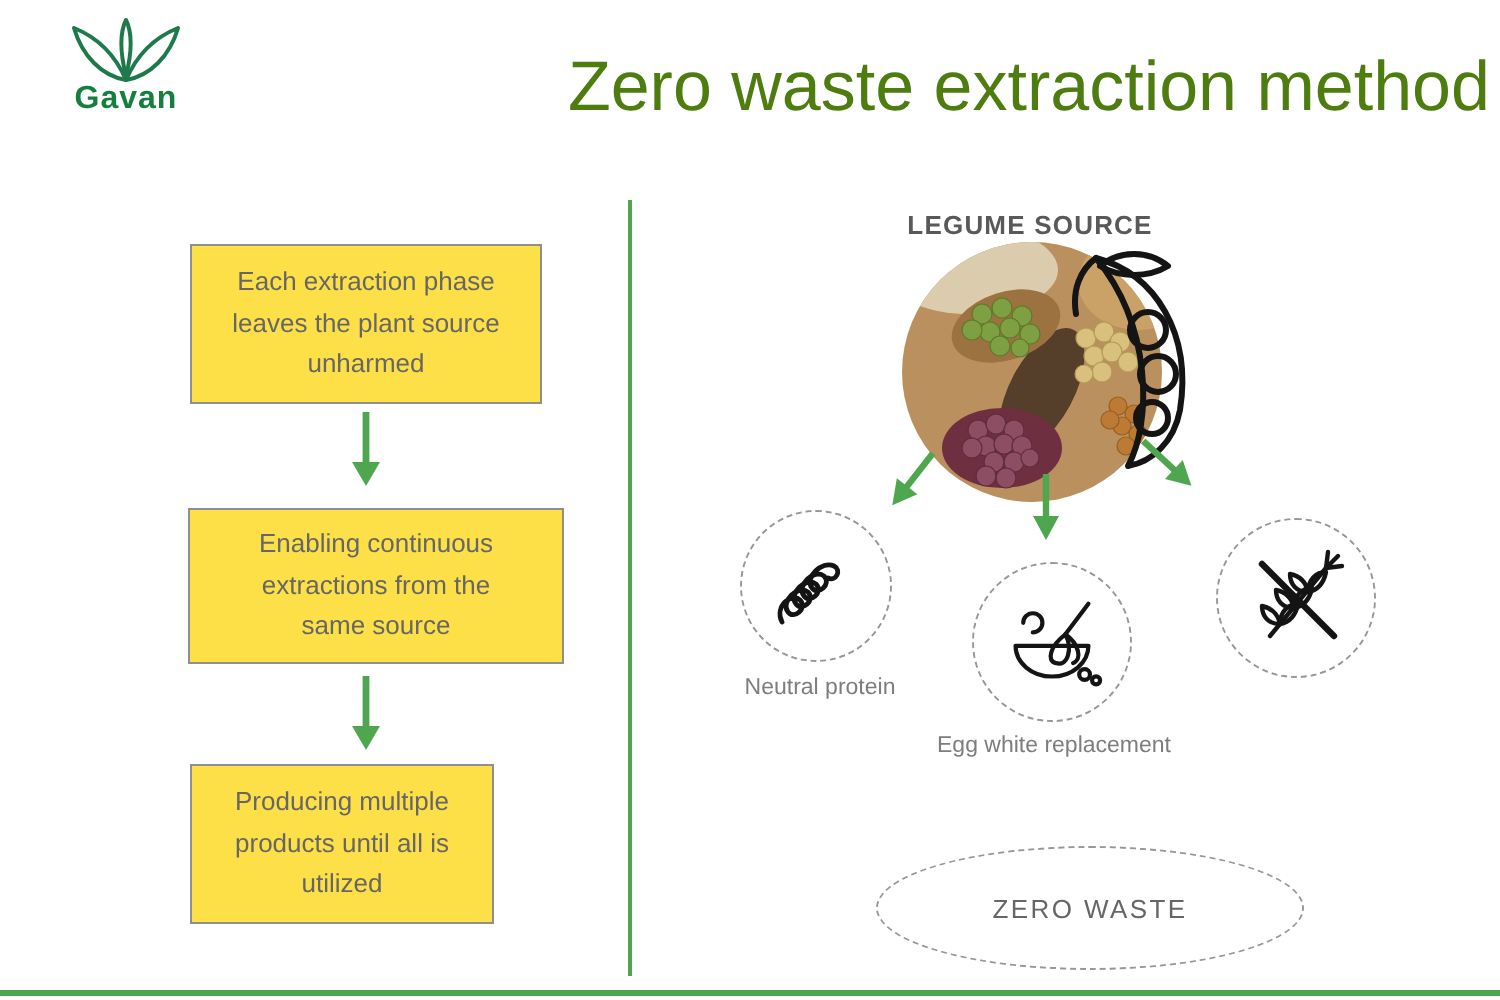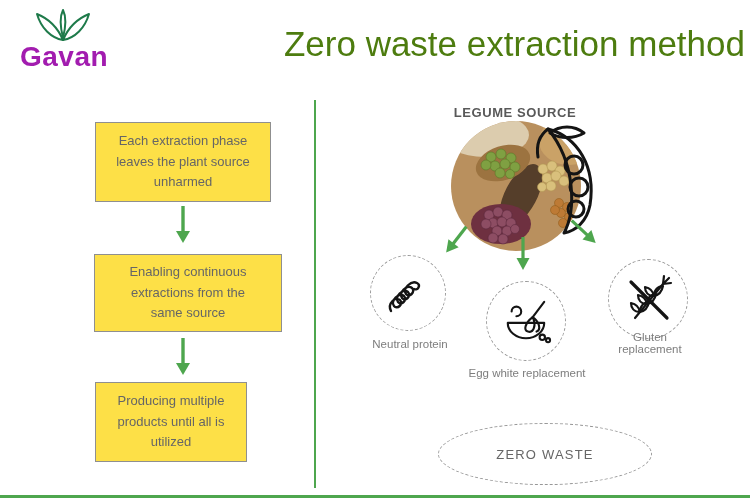--- a/index.html
+++ b/index.html
@@ -14,21 +14,21 @@
   body{
     width:750px;height:500px;background:#ffffff;
     font-family:"Liberation Sans", sans-serif;
     overflow:hidden;
   }
   .slide{position:relative;width:750px;height:500px;background:#fff;}
 
   
   .logo{position:absolute;left:20px;top:8px;width:86px;text-align:center;}
   .logo svg{display:block;margin:0 auto;}
-  .brand{font-size:28px;font-weight:600;color:#a21caf;letter-spacing:.5px;margin-top:-1px;}
+  .brand{font-size:16px;font-weight:600;color:#15803d;letter-spacing:.5px;margin-top:-1px;}
   .title{position:absolute;left:95px;right:5px;top:24px;margin:0;text-align:right;
          font-size:35px;font-weight:400;color:#4d7c0f;}
 
   
   .divider-v{position:absolute;left:314px;top:100px;width:2px;height:388px;background:var(--accent-green);}
   .bottom-line{position:absolute;left:0;bottom:2px;width:100%;height:3px;background:var(--accent-green);}
 
   
   .step-box{position:absolute;border:1px solid var(--box-border);background:#fde047;color:var(--text-gray);
             font-size:13px;line-height:1.6;display:flex;align-items:center;justify-content:center;
@@ -230,21 +230,19 @@
           <path d="M17,38 C11,38 8,34 8,29 C13,30 16,33 17,38 Z"></path>
           <path d="M17,38 C17,32 21,28 26,28 C25,33 22,37 17,38 Z"></path>
           <path d="M24,30 C18,30 15,26 15,21 C20,22 23,25 24,30 Z"></path>
           <path d="M24,30 C24,24 28,20 33,20 C32,25 29,29 24,30 Z"></path>
           <path d="M31,22 C25,22 22,18 22,13 C27,14 30,17 31,22 Z"></path>
           <path d="M31,22 C31,16 35,12 40,12 C39,17 36,21 31,22 Z"></path>
           <path d="M8,8 L44,44" stroke-width="3.2"></path>
         </g>
       </svg>
     </div>
-    <div class="out-label preline" id="label-gluten">Gluten
-replacement</div>
 
     <div class="zero-ellipse">
       <span class="zero-text">ZERO WASTE</span>
     </div>
 
   </section>
 </div>
 
 </body></html>

